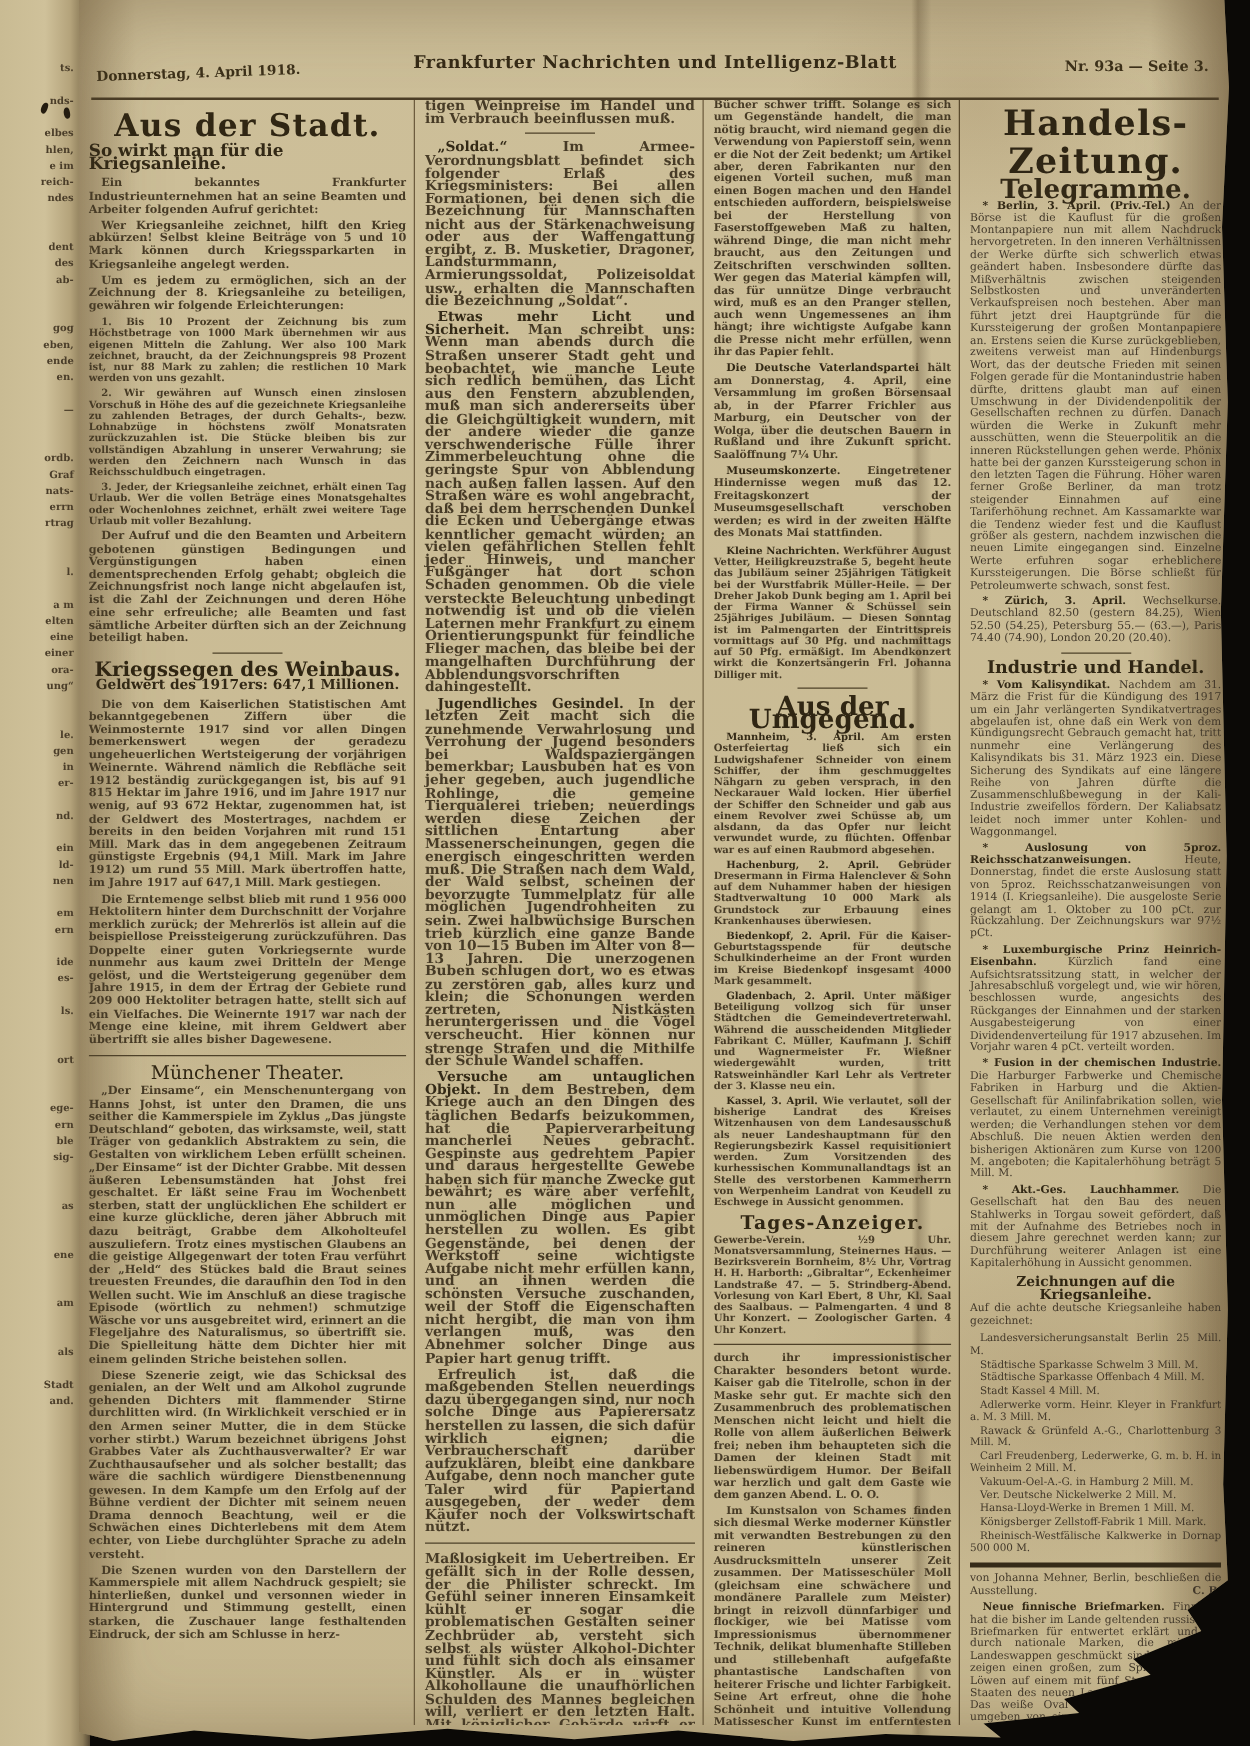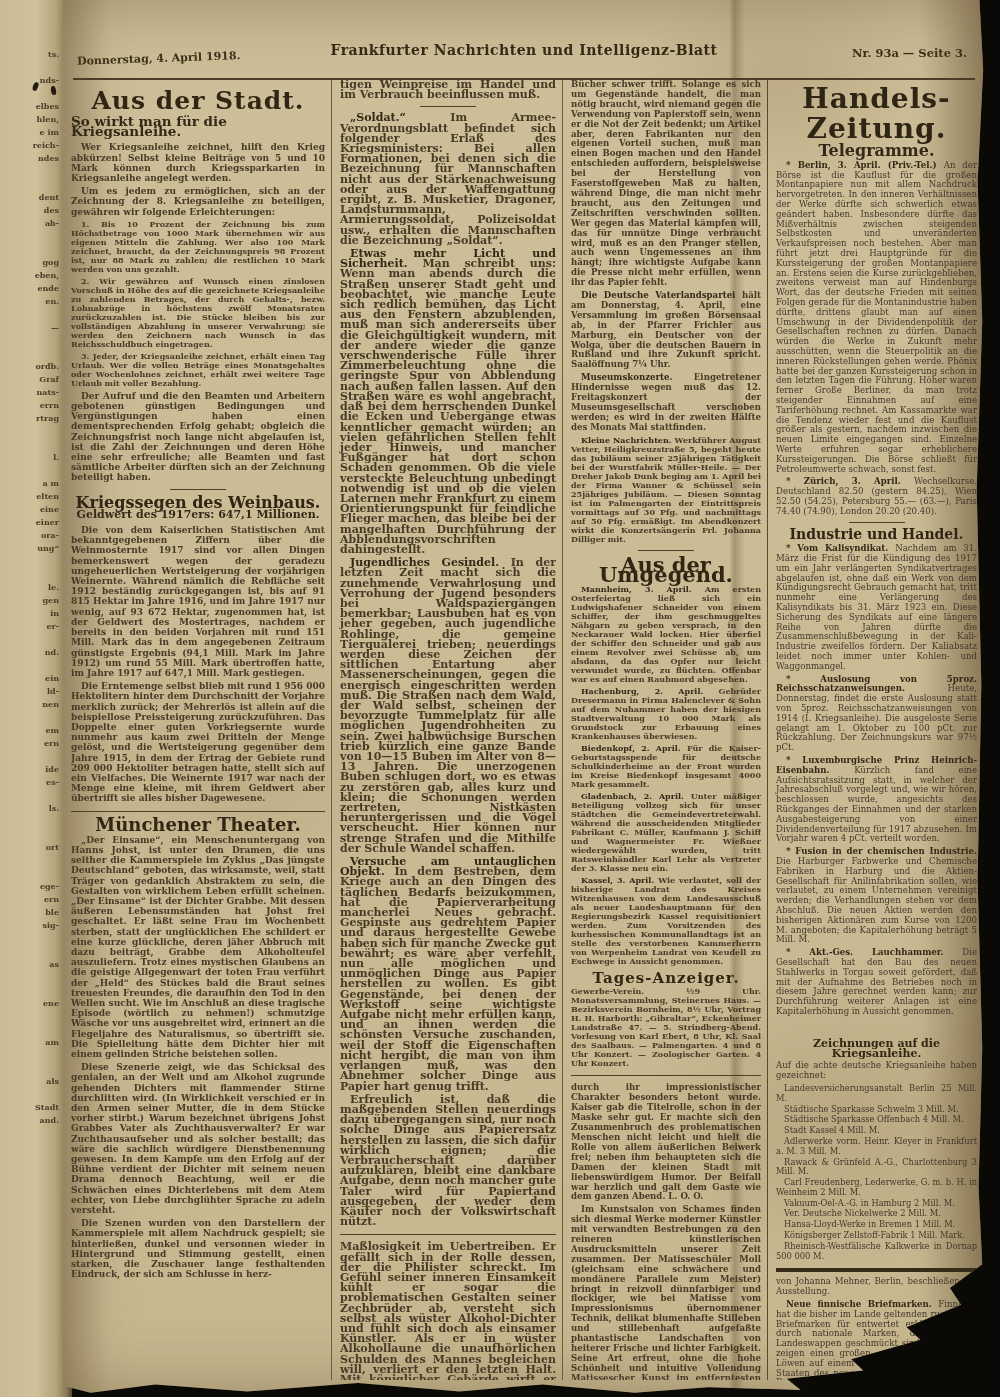--- a/index.html
+++ b/index.html
@@ -48,27 +48,27 @@
   p.nf{text-indent:0;}
   .sm{font-size:8px;line-height:9px;}
   .ld{color:#332916;}
   .ld::after{content:" ";}
   .sig{float:right;font-weight:bold;}
   
   .h-stadt{margin:8px 0 2px;text-align:center;font-size:25px;line-height:26px;font-weight:bold;color:#302613;letter-spacing:1px;}
   .h-sub1{margin:0 0 6px;text-align:left;font-size:13.5px;font-weight:bold;color:#332916;}
   .h-wein{margin:8px 0 2px;text-align:center;font-size:16px;font-weight:bold;color:#302613;}
   .h-sub2{margin:0 0 5px;text-align:center;font-size:11px;font-weight:bold;color:#332916;}
-  .h-theater{margin:8px 0 5px;text-align:center;font-size:18px;font-weight:bold;color:#302613;}
+  .h-theater{margin:8px 0 5px;text-align:center;font-size:15px;font-weight:normal;color:#302613;}
   .h-umgegend{margin:9px 0 5px;text-align:center;font-size:21px;font-weight:bold;color:#302613;}
   .h-tages{margin:8px 0 4px;text-align:center;font-size:15px;font-weight:bold;letter-spacing:1px;color:#302613;}
   .h-hz{margin:4px 0 0;text-align:center;font-size:28px;line-height:30px;font-weight:bold;letter-spacing:1px;color:#2e2514;}
-  .h-tel{margin:2px 0 5px;text-align:center;font-size:16px;font-weight:bold;color:#332916;}
+  .h-tel{margin:2px 0 5px;text-align:center;font-size:21px;font-weight:bold;color:#332916;}
   .h-ih{margin:7px 0 4px;text-align:center;font-size:14px;font-weight:bold;color:#302613;}
-  .h-zg{margin:22px 0 3px;text-align:center;font-size:11px;font-weight:bold;color:#302613;}
+  .h-zg{margin:4px 0 3px;text-align:center;font-size:11px;font-weight:bold;color:#302613;}
   
   .hr-short{width:56px;border-top:1.5px solid #4e4129;margin:6px auto;}
   .hr-full{border-top:1px solid #4e4129;margin:7px 0;}
   .hr-heavy{border-top:4px solid #352b18;margin:7px 0 5px;}
   .sub{font-size:8.3px;line-height:9.8px;margin:0 0 1px;text-indent:8px;font-weight:normal;}
 </style>
 </head>
 <body>
 
 <div class="photo">
@@ -167,20 +167,21 @@
       <span class="mh-date">Donnerstag, 4. April 1918.</span>
       <span class="mh-title">Frankfurter Nachrichten und Intelligenz-Blatt</span>
       <span class="mh-issue">Nr. 93a — Seite 3.</span>
     </div>
 
     <div class="cols">
 
       <div class="col c1">
         <div class="h-stadt">Aus der Stadt.</div>
         <div class="h-sub1">So wirkt man für die Kriegsanleihe.</div>
+        <p class="bp">Ein bekanntes Frankfurter Industrieunternehmen hat an seine Beamten und Arbeiter folgenden Aufruf gerichtet:</p>
         <p class="bp">Wer Kriegsanleihe zeichnet, hilft den Krieg abkürzen! Selbst kleine Beiträge von 5 und 10 Mark können durch Kriegssparkarten in Kriegsanleihe angelegt werden.</p>
         <p class="bp">Um es jedem zu ermöglichen, sich an der Zeichnung der 8. Kriegsanleihe zu beteiligen, gewähren wir folgende Erleichterungen:</p>
         <p class="bp sm">1. Bis 10 Prozent der Zeichnung bis zum Höchstbetrage von 1000 Mark übernehmen wir aus eigenen Mitteln die Zahlung. Wer also 100 Mark zeichnet, braucht, da der Zeichnungspreis 98 Prozent ist, nur 88 Mark zu zahlen; die restlichen 10 Mark werden von uns gezahlt.</p>
         <p class="bp sm">2. Wir gewähren auf Wunsch einen zinslosen Vorschuß in Höhe des auf die gezeichnete Kriegsanleihe zu zahlenden Betrages, der durch Gehalts-, bezw. Lohnabzüge in höchstens zwölf Monatsraten zurückzuzahlen ist. Die Stücke bleiben bis zur vollständigen Abzahlung in unserer Verwahrung; sie werden den Zeichnern nach Wunsch in das Reichsschuldbuch eingetragen.</p>
         <p class="bp sm">3. Jeder, der Kriegsanleihe zeichnet, erhält einen Tag Urlaub. Wer die vollen Beträge eines Monatsgehaltes oder Wochenlohnes zeichnet, erhält zwei weitere Tage Urlaub mit voller Bezahlung.</p>
         <p class="bp">Der Aufruf und die den Beamten und Arbeitern gebotenen günstigen Bedingungen und Vergünstigungen haben einen dementsprechenden Erfolg gehabt; obgleich die Zeichnungsfrist noch lange nicht abgelaufen ist, ist die Zahl der Zeichnungen und deren Höhe eine sehr erfreuliche; alle Beamten und fast sämtliche Arbeiter dürften sich an der Zeichnung beteiligt haben.</p>
         <div class="hr-short"></div>
         <div class="h-wein">Kriegssegen des Weinbaus.</div>
         <div class="h-sub2">Geldwert des 1917ers: 647,1 Millionen.</div>
         <p class="bp">Die von dem Kaiserlichen Statistischen Amt bekanntgegebenen Ziffern über die Weinmosternte 1917 sind vor allen Dingen bemerkenswert wegen der geradezu ungeheuerlichen Wertsteigerung der vorjährigen Weinernte. Während nämlich die Rebfläche seit 1912 beständig zurückgegangen ist, bis auf 91 815 Hektar im Jahre 1916, und im Jahre 1917 nur wenig, auf 93 672 Hektar, zugenommen hat, ist der Geldwert des Mostertrages, nachdem er bereits in den beiden Vorjahren mit rund 151 Mill. Mark das in dem angegebenen Zeitraum günstigste Ergebnis (94,1 Mill. Mark im Jahre 1912) um rund 55 Mill. Mark übertroffen hatte, im Jahre 1917 auf 647,1 Mill. Mark gestiegen.</p>

